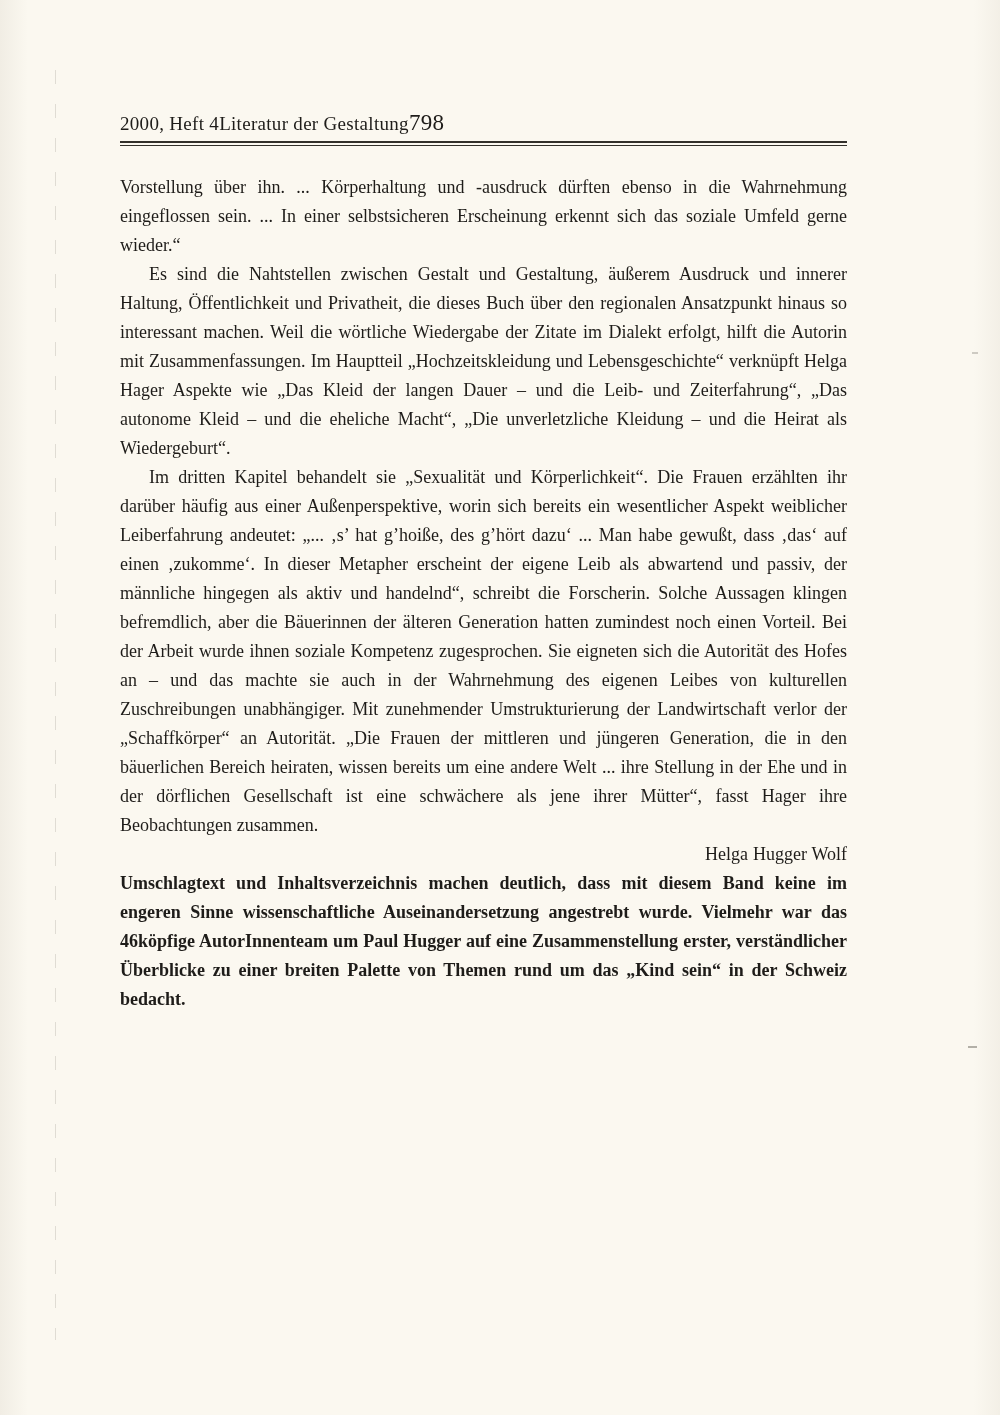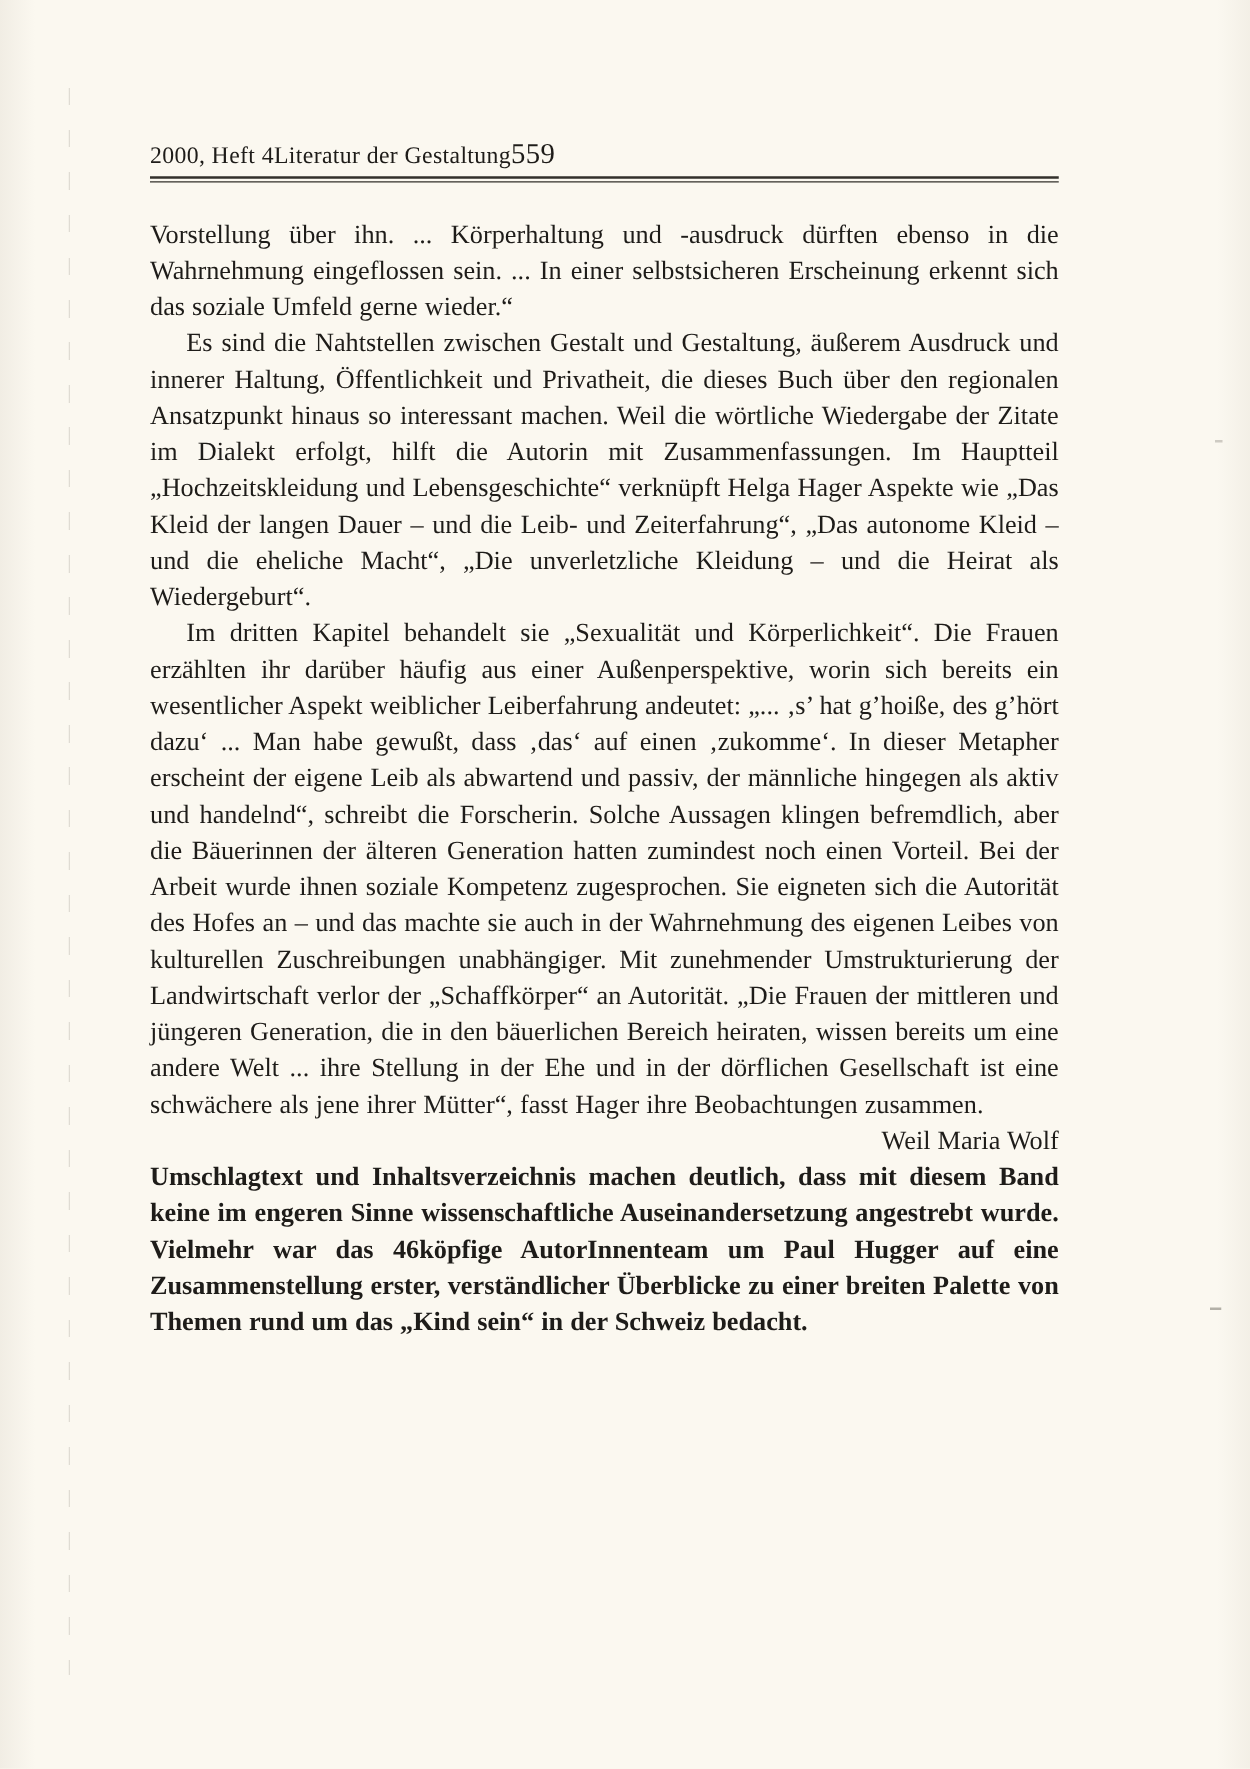--- a/index.html
+++ b/index.html
@@ -71,21 +71,21 @@
   .page-header .pageno { font-size: 23px; }
   .header-rule {
     margin-top: 5px;
     height: 2px;
     border-top: 2px solid #33302b;
     border-bottom: 1px solid #33302b;
   }
 
   .page-body {
     margin-top: 27px;
-    font-size: 21px;
+    font-size: 18px;
     line-height: 29px;
     text-align: justify;
     hyphens: auto;
     word-spacing: 0.02em;
   }
   .page-body p { margin: 0; }
   .indent { text-indent: 29px; }
   .signature { text-align: right; }
   .citation {
     margin-top: 101px;
@@ -101,33 +101,33 @@
 
   <div class="edge-line"></div>
   <div class="right-mark"></div>
   <div class="right-mark-2"></div>
 
   <div class="content">
 
     <header class="page-header">
       <span class="issue">2000, Heft 4</span>
       <span class="section">Literatur der Gestaltung</span>
-      <span class="pageno">559</span>
+      <span class="pageno">798</span>
     </header>
 
     <div class="header-rule"></div>
 
     <main class="page-body">
 
       <p class="para">Vorstellung über ihn. ... Körperhaltung und -ausdruck dürften ebenso in die Wahrnehmung eingeflossen sein. ... In einer selbstsicheren Erscheinung erkennt sich das soziale Umfeld gerne wieder.“</p>
 
       <p class="para indent">Es sind die Nahtstellen zwischen Gestalt und Gestaltung, äußerem Ausdruck und innerer Haltung, Öffentlichkeit und Privatheit, die dieses Buch über den regionalen Ansatzpunkt hinaus so interessant machen. Weil die wörtliche Wiedergabe der Zitate im Dialekt erfolgt, hilft die Autorin mit Zusammenfassungen. Im Hauptteil „Hochzeitskleidung und Lebensgeschichte“ verknüpft Helga Hager Aspekte wie „Das Kleid der langen Dauer – und die Leib- und Zeiterfahrung“, „Das autonome Kleid – und die eheliche Macht“, „Die unverletzliche Kleidung – und die Heirat als Wiedergeburt“.</p>
 
       <p class="para indent">Im dritten Kapitel behandelt sie „Sexualität und Körperlichkeit“. Die Frauen erzählten ihr darüber häufig aus einer Außenperspektive, worin sich bereits ein wesentlicher Aspekt weiblicher Leiberfahrung andeutet: „... ‚s’ hat g’hoiße, des g’hört dazu‘ ... Man habe gewußt, dass ‚das‘ auf einen ‚zukomme‘. In dieser Metapher erscheint der eigene Leib als abwartend und passiv, der männliche hingegen als aktiv und handelnd“, schreibt die Forscherin. Solche Aussagen klingen befremdlich, aber die Bäuerinnen der älteren Generation hatten zumindest noch einen Vorteil. Bei der Arbeit wurde ihnen soziale Kompetenz zugesprochen. Sie eigneten sich die Autorität des Hofes an – und das machte sie auch in der Wahrnehmung des eigenen Leibes von kulturellen Zuschreibungen unabhängiger. Mit zunehmender Umstrukturierung der Landwirtschaft verlor der „Schaffkörper“ an Autorität. „Die Frauen der mittleren und jüngeren Generation, die in den bäuerlichen Bereich heiraten, wissen bereits um eine andere Welt ... ihre Stellung in der Ehe und in der dörflichen Gesellschaft ist eine schwächere als jene ihrer Mütter“, fasst Hager ihre Beobachtungen zusammen.</p>
 
-      <p class="signature">Weil Maria Wolf</p>
+      <p class="signature">Helga Hugger Wolf</p>
 
 
       <p class="closing">Umschlagtext und Inhaltsverzeichnis machen deutlich, dass mit diesem Band keine im engeren Sinne wissenschaftliche Auseinandersetzung angestrebt wurde. Vielmehr war das 46köpfige AutorInnenteam um Paul Hugger auf eine Zusammenstellung erster, verständlicher Überblicke zu einer breiten Palette von Themen rund um das „Kind sein“ in der Schweiz bedacht.</p>
 
     </main>
   </div>
 </div>
 
 </body></html>

